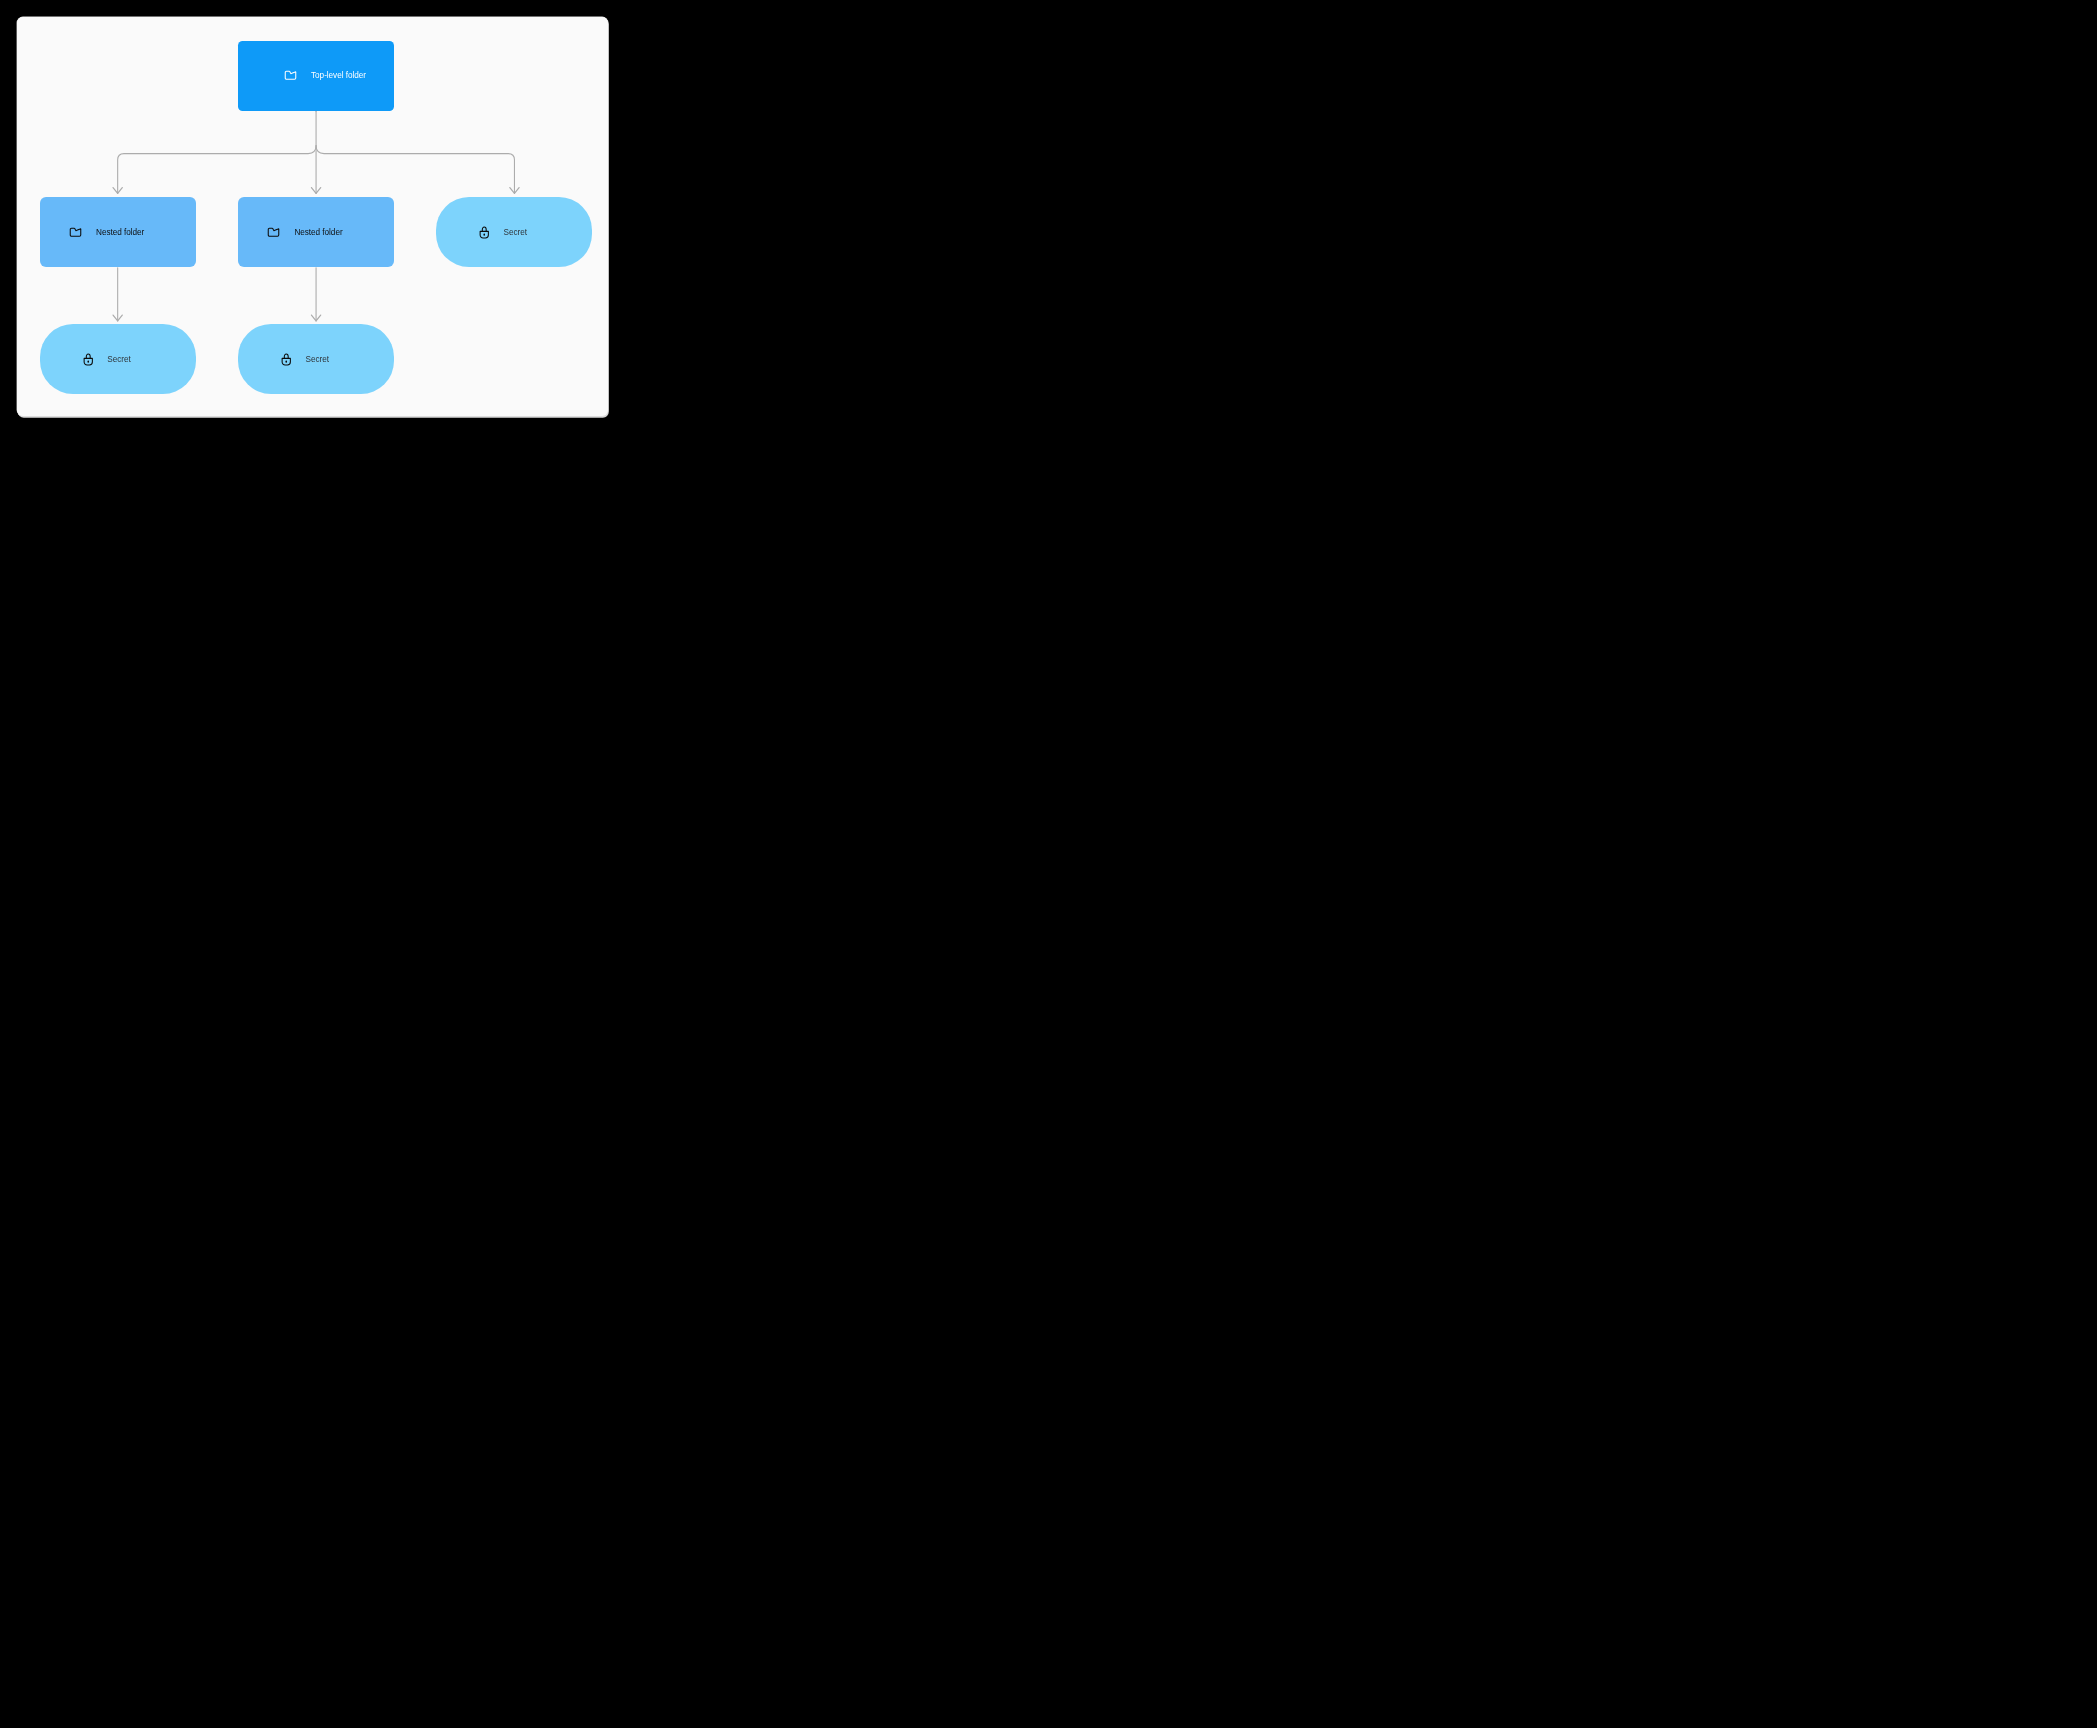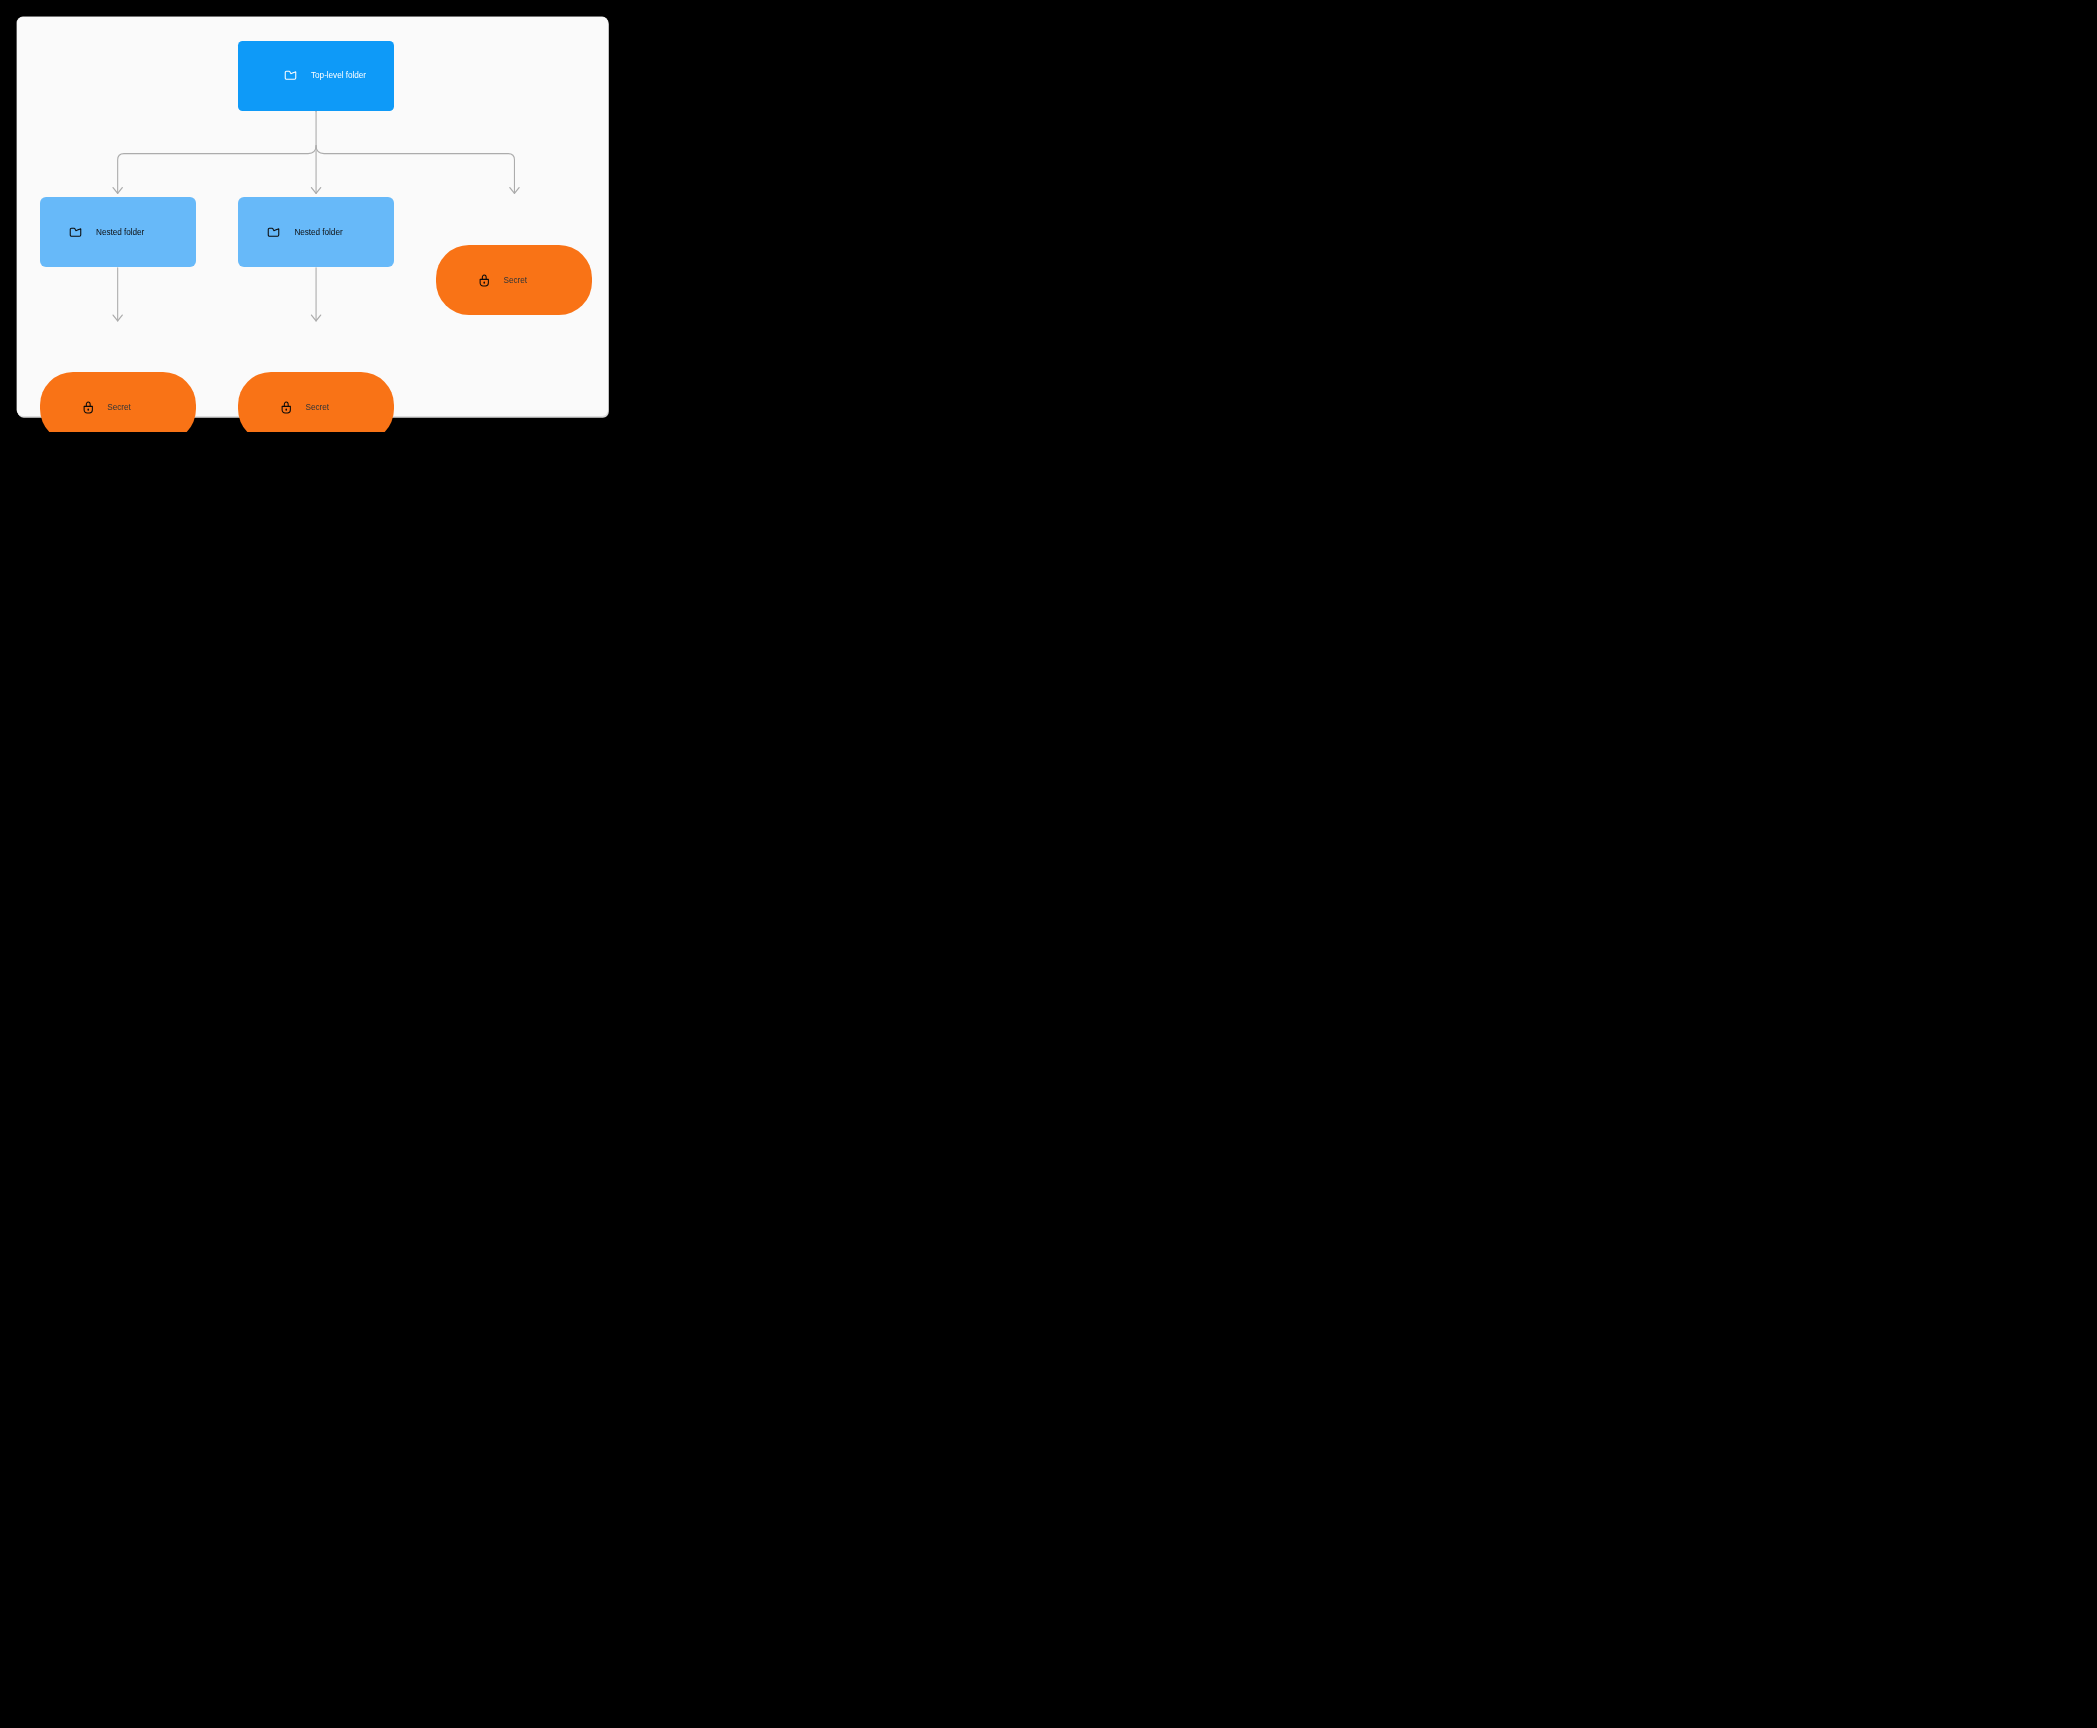--- a/index.html
+++ b/index.html
@@ -31,21 +31,21 @@
     box-sizing: border-box;
   }
   .node .content {
     display: flex; align-items: center; gap: 14px;
     transform: translateX(-11px);
   }
   .node-rect { border-radius: 4.6px; }
   .node-pill { border-radius: 33px; }
   .variant-primary   { background: #0E9AF8; padding-left: 40px; }
   .variant-secondary { background: #67B9F9; border-radius: 6px; }
-  .variant-tertiary  { background: #f97316; margin-top: 48px; }
+  .variant-tertiary  { background: #7dd3fc; }
   .label {
     font-size: 8.2px;
     font-weight: 500;
     letter-spacing: -0.04px;
     white-space: nowrap;
   }
   .variant-primary .label   { color: #FFFFFF; }
   .variant-secondary .label { color: #0D0E10; }
   .variant-tertiary .label  { color: #2E3439; }
   .icon { display: block; flex: 0 0 auto; }

